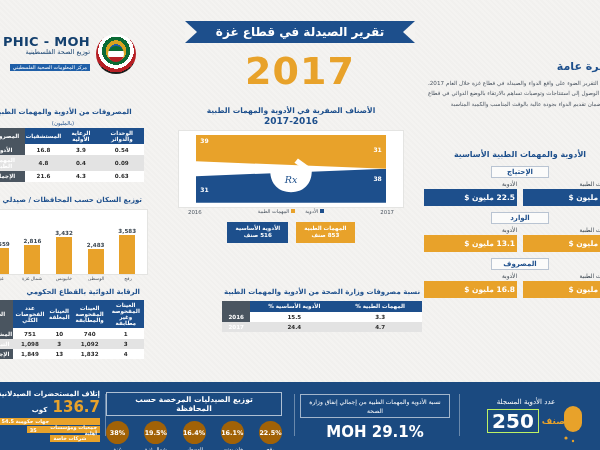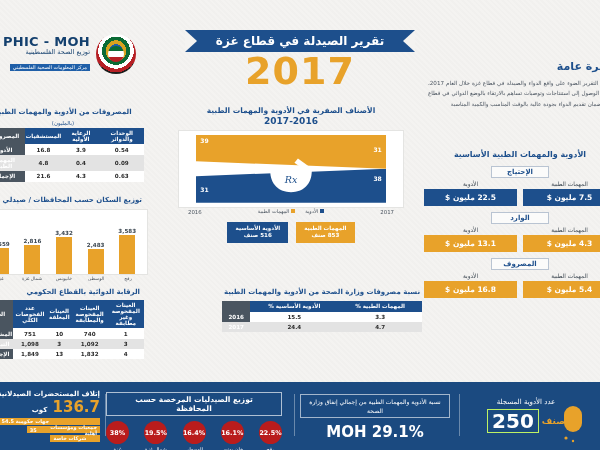--- a/index.html
+++ b/index.html
@@ -23,21 +23,21 @@
   }
   .logo-emblem::after {
     content: ""; position: absolute; inset: 30%; border-radius: 50%;
     background: linear-gradient(180deg,#0b6b35 0 33%,#ffffff 33% 66%, #b62025 66% 100%);
   }
   .logo-txt { text-align: right; line-height: 1.05; }
   .logo-en { font-size: 13px; font-weight: bold; color: #14406e; letter-spacing: .3px; direction: ltr; }
   .logo-ar1 { font-size: 6.5px; color: #14406e; }
   .logo-ar2 { font-size: 5px; color: #ffffff; background: #1f5fa8; padding: 1px 3px; display: inline-block; margin-top: 1px; }
 
-  .banner { position: absolute; left: 185px; top: 30px; width: 230px; height: 22px; }
+  .banner { position: absolute; left: 185px; top: 21px; width: 230px; height: 22px; }
   .banner-inner {
     position: relative; height: 22px; background: #1d4f8c; color: #fff;
     font-size: 12px; font-weight: bold; display: flex; align-items: center; justify-content: center;
     padding: 0 16px;
   }
   .banner-inner::before, .banner-inner::after {
     content: ""; position: absolute; top: 0; border-top: 11px solid transparent; border-bottom: 11px solid transparent;
   }
   .banner-inner::before { left: 0; border-left: 12px solid #f4f3f1; }
   .banner-inner::after { right: 0; border-right: 12px solid #f4f3f1; }
@@ -57,21 +57,21 @@
   .overview h3 { font-size: 11px; color: #1d4f8c; margin-bottom: 5px; }
   .overview p { font-size: 5.6px; color: #4b5560; line-height: 1.85; text-align: justify; }
 
   
   .essential { position: absolute; right: -16px; top: 150px; width: 192px; }
   .essential .sec-title { font-size: 8px; margin-bottom: 6px; }
   .grp { margin-bottom: 6px; }
   .grp-label { width: 58px; margin: 0 auto 3px auto; text-align: center; font-size: 7px; color: #1d4f8c;
                font-weight: bold; border: 1px solid #b9c4d2; background: #fbfbfa; padding: 1px 0; }
   .grp-row { display: flex; gap: 6px; justify-content: flex-start; }
-  .cell { flex: 1; text-align: center; }
+  .cell { flex: 1; }
   .cell-cap { font-size: 5.8px; color: #3d4852; margin-bottom: 2px; }
   .pill { color: #fff; font-size: 7.5px; font-weight: bold; padding: 4px 2px; }
   .pill.blue { background: #1d4f8c; }
   .pill.orange { background: #e8a22a; }
 
   
   .expend { position: absolute; left: -18px; top: 108px; width: 162px; }
   .expend .sec-title { font-size: 7px; line-height: 1.3; margin-bottom: 3px; }
   .expend .sub { font-size: 5.4px; color: #1d4f8c; text-align: center; margin-bottom: 2px; }
 
@@ -124,21 +124,21 @@
   .b-disposal .t { font-size: 7px; color:#fff; font-weight:bold; text-align:right; }
   .b-disposal .big { font-size: 15px; font-weight: bold; color: #e8a22a; text-align: right; }
   .b-disposal .big small { font-size: 7px; color: #fff; }
   .dbar { height: 7px; background: #e8a22a; color: #fff; font-size: 5px; font-weight: bold;
           display: flex; align-items: center; justify-content: flex-end; padding: 0 3px; margin-top: 1.5px; }
 
   .b-pharm { position: absolute; right: 318px; top: 10px; width: 176px; }
   .b-pharm .t { font-size: 7.5px; border: 1px solid rgba(255,255,255,.65); padding: 2px 20px; display: inline-block; }
   .circles { display: flex; justify-content: space-between; margin-top: 5px; }
   .circ { text-align: center; }
-  .circ .c { width: 23px; height: 23px; border-radius: 50%; background: #b91c1c; color: #fff;
+  .circ .c { width: 23px; height: 23px; border-radius: 50%; background: #a16207; color: #fff;
              font-size: 6.4px; font-weight: bold; display: flex; align-items: center; justify-content: center; direction: ltr; }
   .circ .n { font-size: 5px; color: #fff; margin-top: 2px; }
 
   .b-moh { position: absolute; right: 150px; top: 12px; width: 150px; text-align: center; }
   .b-moh .t { font-size: 6px; color: #fff; line-height: 1.5; border: 1px solid rgba(255,255,255,.6); padding: 2px 5px; display: inline-block; }
   .b-moh .v { font-size: 15px; font-weight: bold; color: #fff; margin-top: 5px; direction: ltr; }
 
   .b-reg { position: absolute; right: 10px; top: 16px; width: 128px; text-align: center; }
   .b-reg .t { font-size: 7px; color: #fff; }
   .b-reg .v { margin-top: 3px; display: inline-flex; align-items: center; gap: 3px; direction: rtl; }

